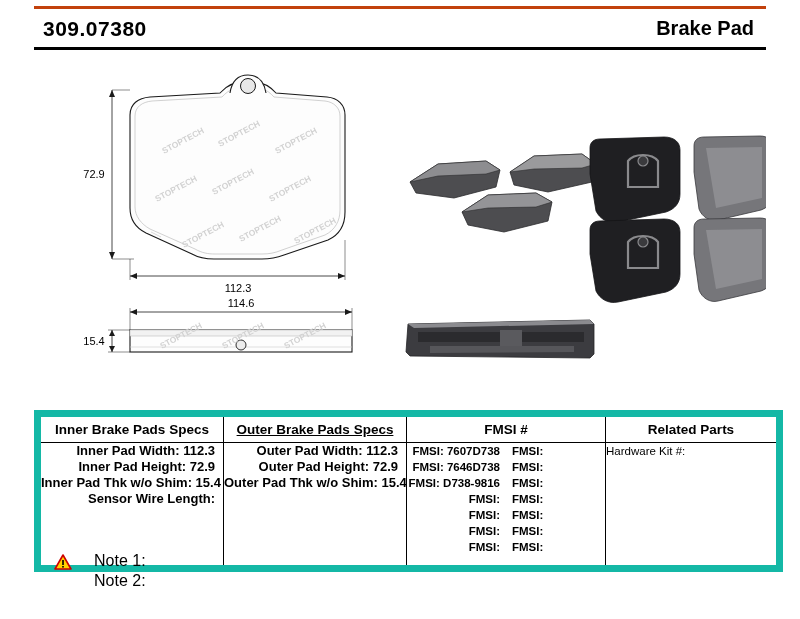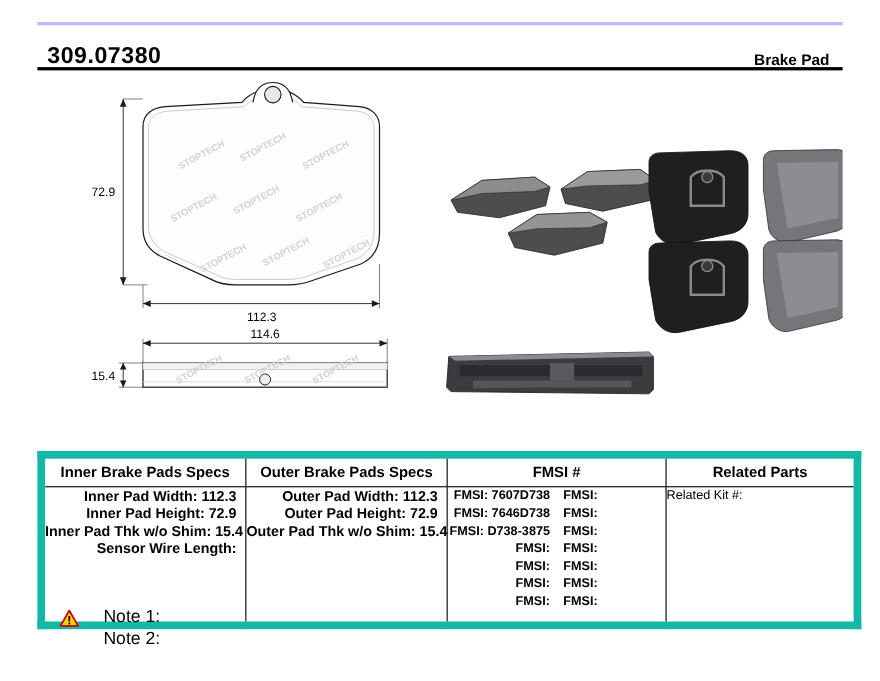--- a/index.html
+++ b/index.html
@@ -19,38 +19,38 @@
     position: absolute;
     left: 0; top: 0;
     width: 800px;
     height: 619px;
   }
 
   
   .header {
     position: absolute;
     left: 34px;
-    top: 20px;
+    top: 6px;
     width: 732px;
     height: 38px;
-    border-top: 3px solid #c4b5fd;
+    border-top: 3px solid #c2410c;
     border-bottom: 3px solid #000;
     display: flex;
-    align-items: flex-end;
+    align-items: center;
     justify-content: space-between;
   }
   .part-number {
     font-size: 21px;
     font-weight: bold;
     letter-spacing: 0.5px;
     padding-left: 9px;
     line-height: 1;
   }
   .header-title {
-    font-size: 14px;
+    font-size: 20px;
     font-weight: bold;
     padding-right: 12px;
     line-height: 1;
   }
 
   
   .drawing-area {
     position: absolute;
     left: 34px;
     top: 62px;
@@ -87,21 +87,21 @@
     vertical-align: top;
   }
   .specs thead th {
     height: 25px;
     font-size: 13.5px;
     font-weight: bold;
     text-align: center;
     vertical-align: middle;
   }
   .col1 { width: 182px; }
-  .col2 { width: 182px; }
+  .col2 { width: 182px; text-decoration: underline; }
   .col3 { width: 198px; }
   .col4 { width: 170px; }
 
   .spec-body {
     padding: 6px 0 10px 0;
     height: 122px;
   }
   .spec-line {
     font-size: 13px;
     line-height: 16px;
@@ -353,42 +353,42 @@
         <td class="fmsi-rows">
           <div class="fmsi-row">
             <span class="fmsi-cell-left">FMSI:  7607D738</span>
             <span class="fmsi-cell-right">FMSI:</span>
           </div>
           <div class="fmsi-row">
             <span class="fmsi-cell-left">FMSI:  7646D738</span>
             <span class="fmsi-cell-right">FMSI:</span>
           </div>
           <div class="fmsi-row">
-            <span class="fmsi-cell-left">FMSI:  D738-3875</span>
+            <span class="fmsi-cell-left">FMSI:  D738-9816</span>
             <span class="fmsi-cell-right">FMSI:</span>
           </div>
           <div class="fmsi-row">
             <span class="fmsi-cell-left">FMSI:</span>
             <span class="fmsi-cell-right">FMSI:</span>
           </div>
           <div class="fmsi-row">
             <span class="fmsi-cell-left">FMSI:</span>
             <span class="fmsi-cell-right">FMSI:</span>
           </div>
           <div class="fmsi-row">
             <span class="fmsi-cell-left">FMSI:</span>
             <span class="fmsi-cell-right">FMSI:</span>
           </div>
           <div class="fmsi-row">
             <span class="fmsi-cell-left">FMSI:</span>
             <span class="fmsi-cell-right">FMSI:</span>
           </div>
         </td>
         <td class="related-body">
-          <div>Related Kit #:</div>
+          <div>Hardware Kit #:</div>
         </td>
       </tr>
     </tbody>
   </table>
 
   <div class="notes">
     <div class="note-row">
       <span class="warn-icon">
         <svg width="18" height="16" viewBox="0 0 18 16">
           <path d="M9,1 L17,15 L1,15 Z" fill="#ffd200" stroke="#cc0000" stroke-width="1.6" stroke-linejoin="round"></path>

